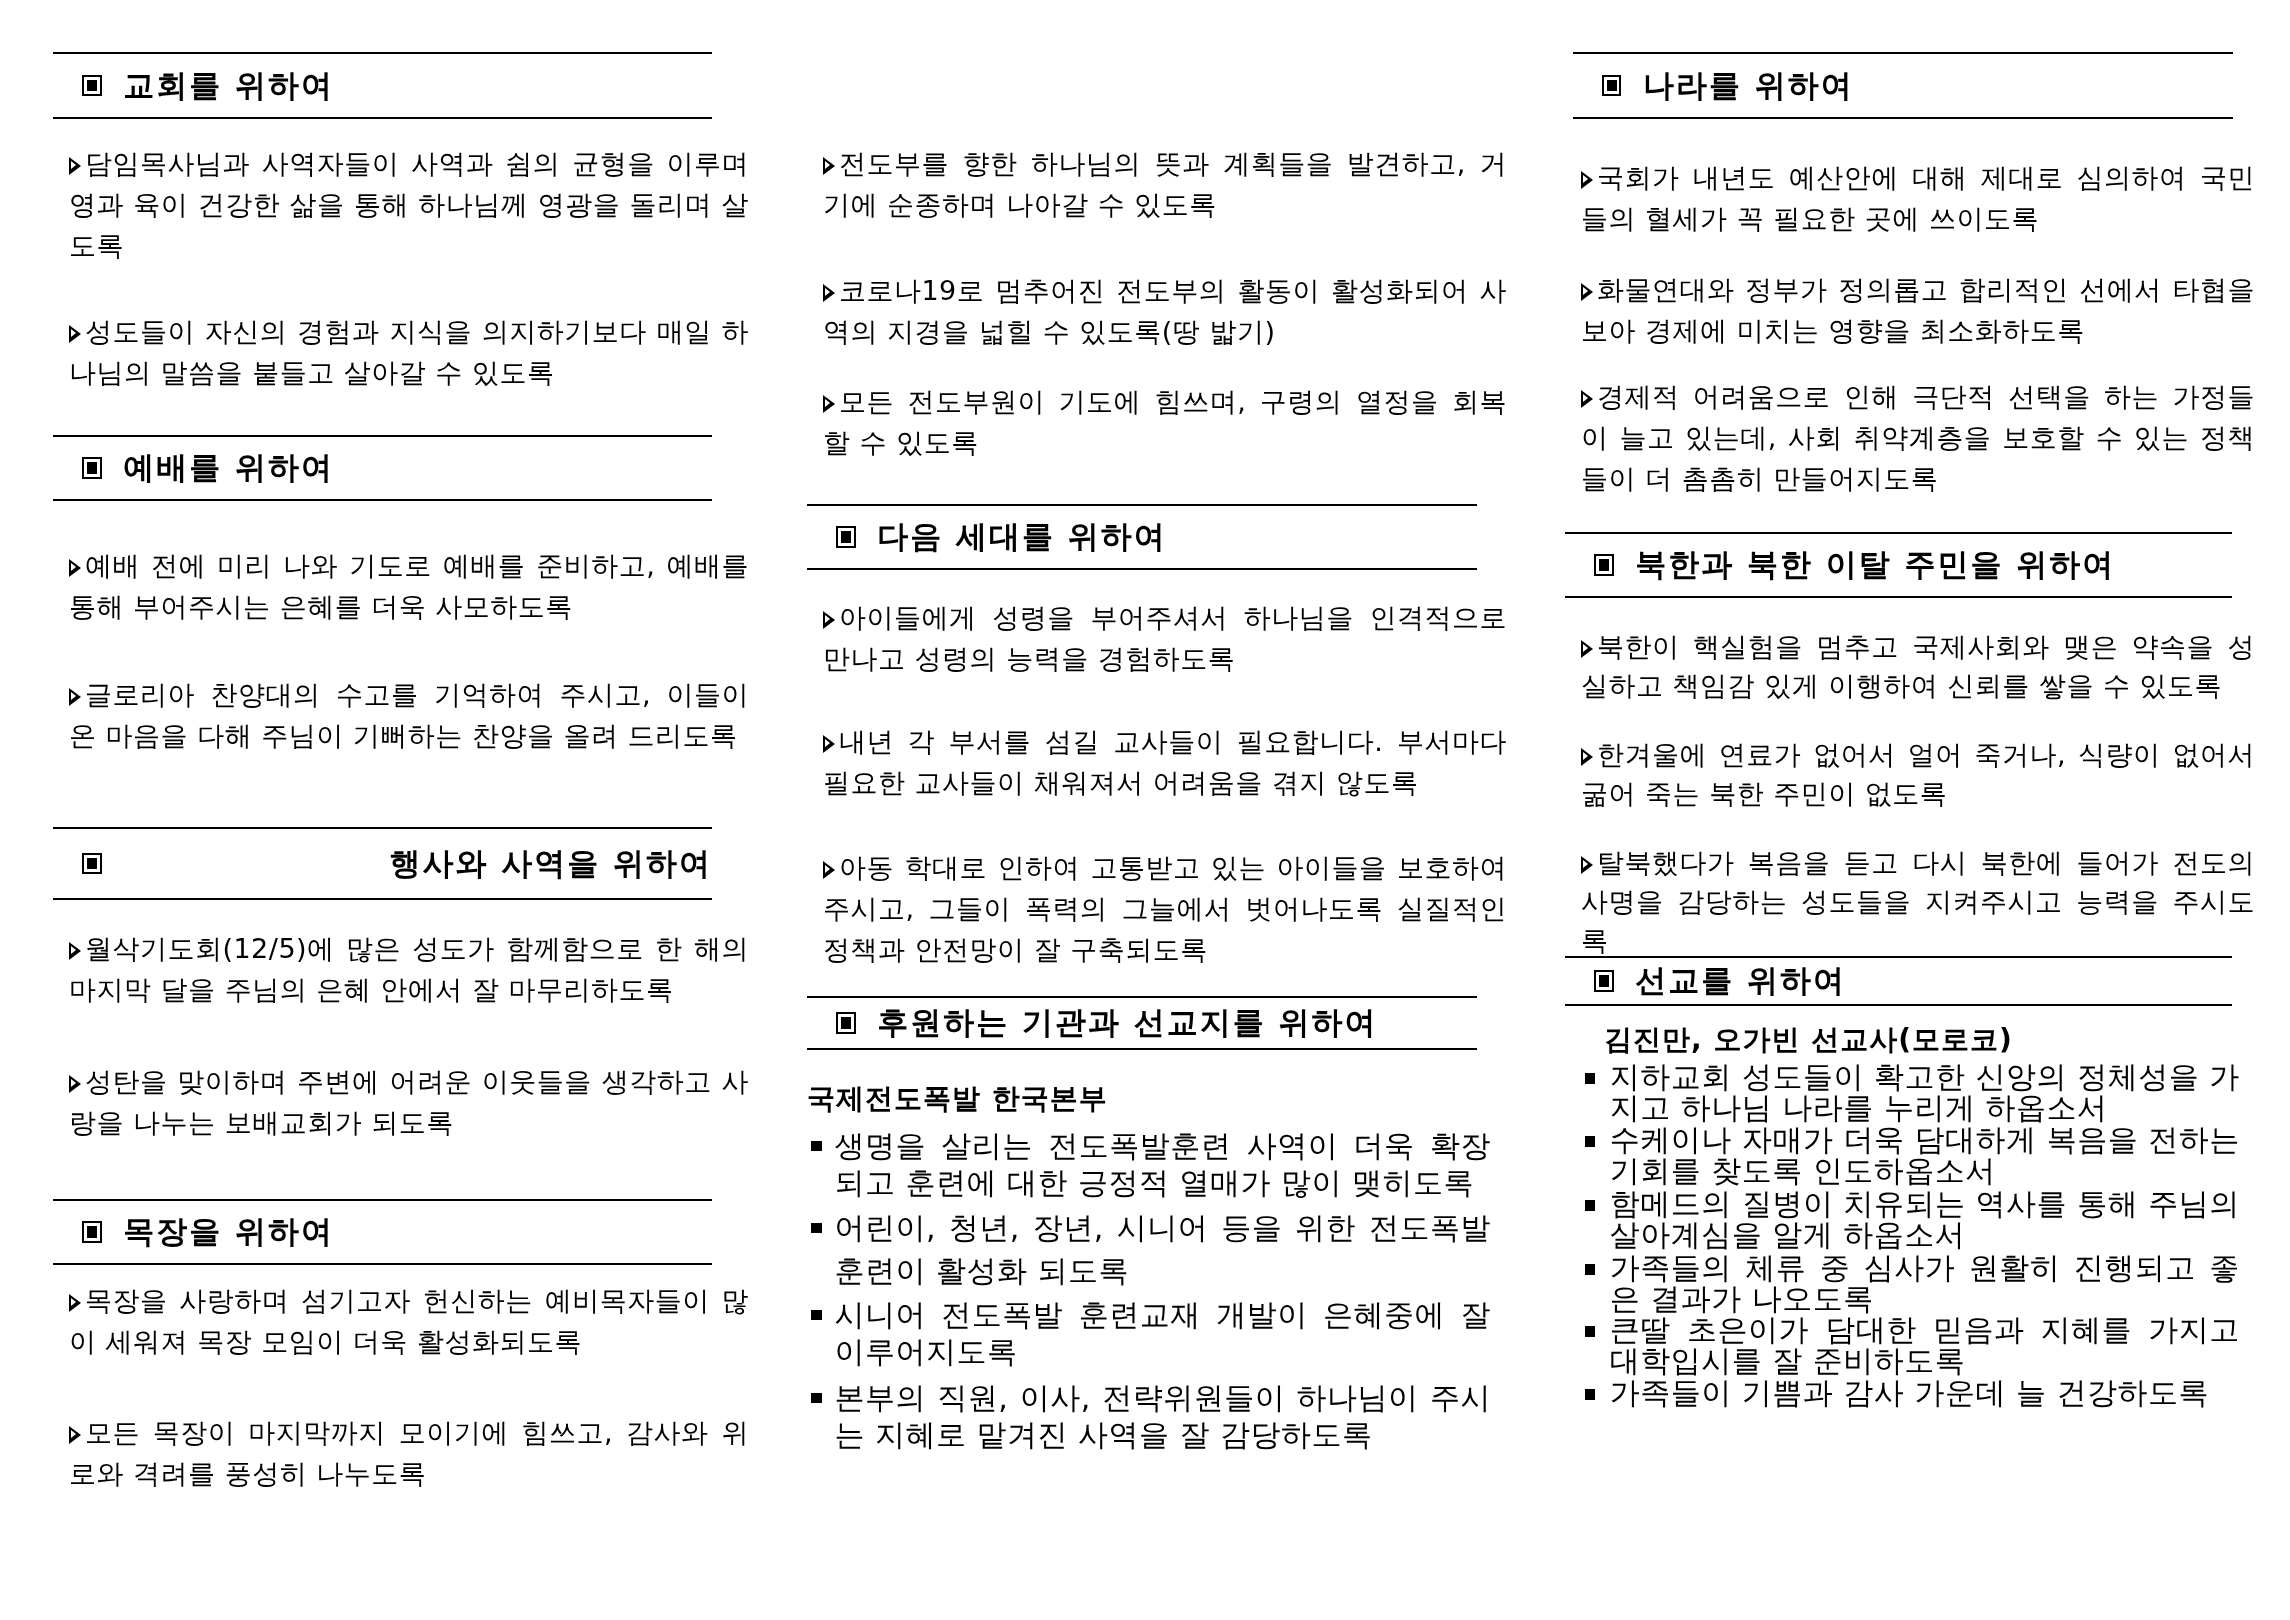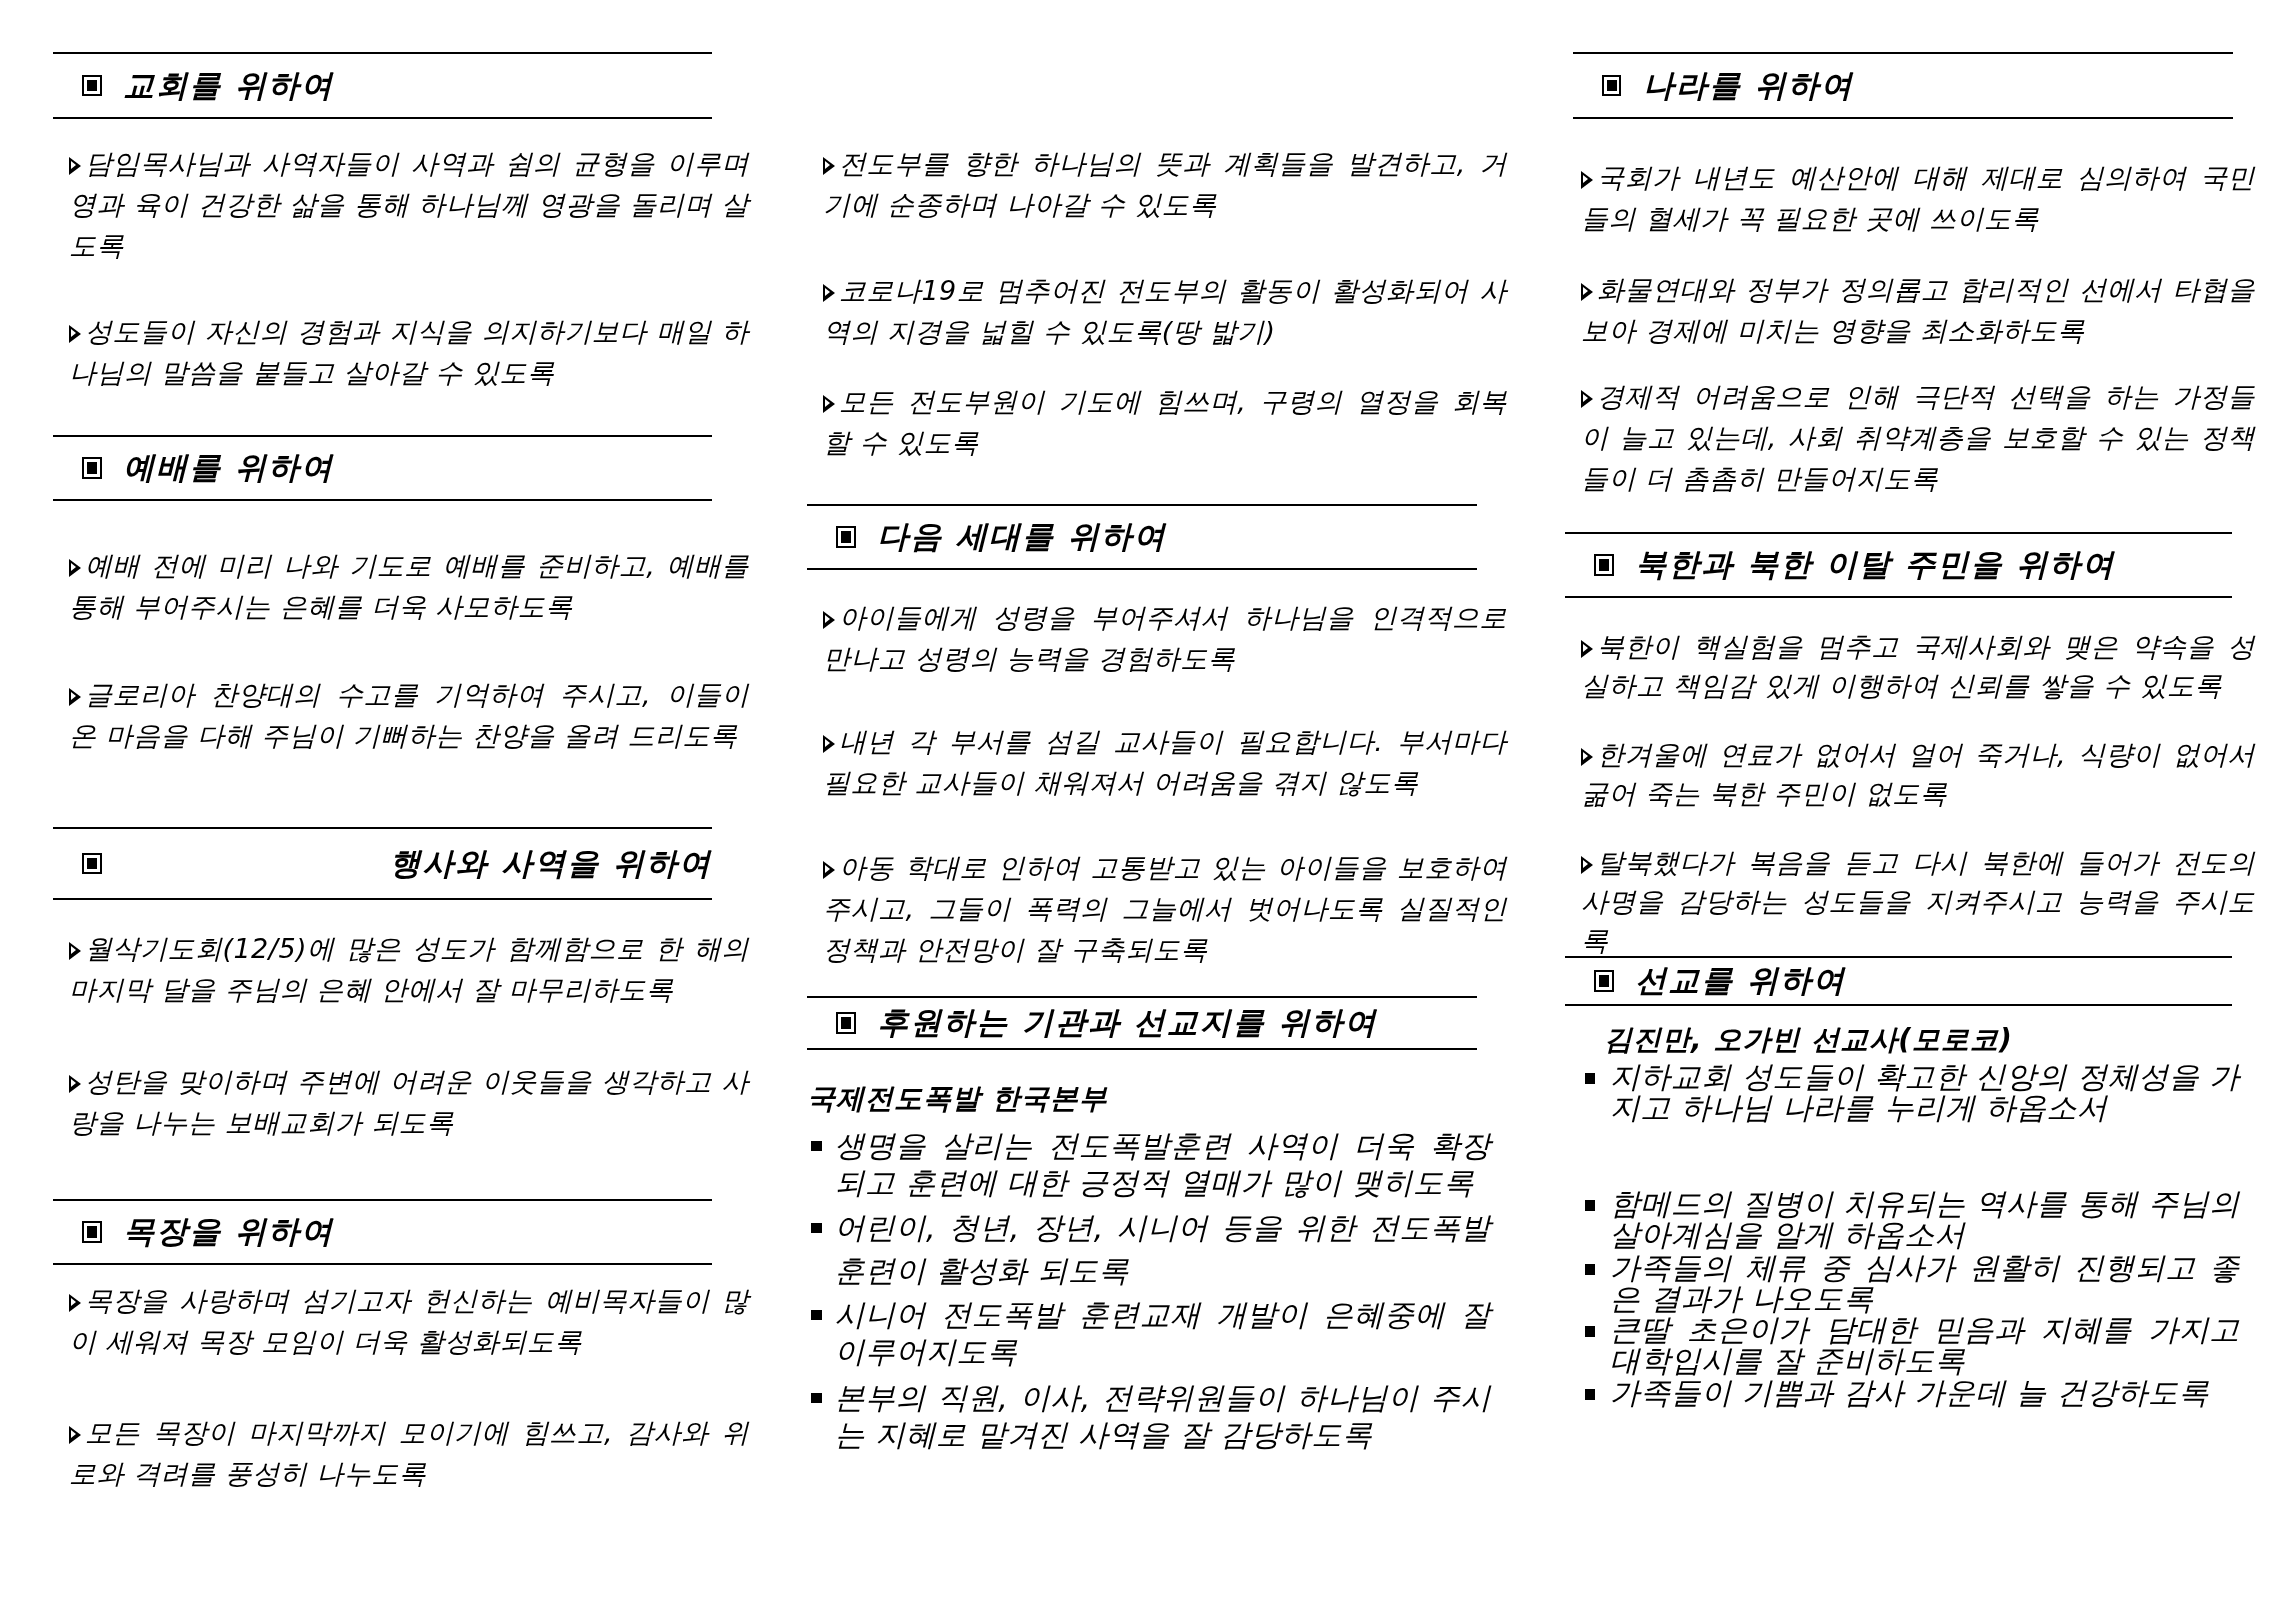--- a/index.html
+++ b/index.html
@@ -1,21 +1,21 @@
 <!DOCTYPE html>
 <html><head>
 <meta charset="utf-8">
 <style>
   html, body { margin: 0; padding: 0; background: #ffffff; }
   body {
     width: 2291px; height: 1620px; position: relative; overflow: hidden;
     font-family: "DejaVu Sans", "Liberation Sans", sans-serif;
     color: #000000;
   }
-  .page { position: absolute; left: 0; top: 0; width: 2291px; height: 1620px; font-style: italic; }
+  .page { position: absolute; left: 0; top: 0; width: 2291px; height: 1620px; }
   .col { position: absolute; top: 0; height: 1620px; }
   .col-left { left: 53px; width: 680px; }
   .col-mid { left: 807px; width: 684px; }
   .col-right { left: 1565px; width: 674px; }
 
   .section-head {
     position: absolute; left: 0;
     border-top: 2px solid #000; border-bottom: 2px solid #000;
     box-sizing: border-box;
     display: flex; align-items: center;
@@ -189,20 +189,23 @@
     </div>
 
     <div class="section-head" style="top:956px;width:667px;height:50px;">
       <span class="box-icon"></span>
       <span class="title">선교를 위하여</span>
     </div>
     <div class="subhead" style="top:1021px;left:39px;">김진만, 오가빈 선교사(모로코)</div>
     <div class="bullet wide" style="top:1061px;left:11.8px;width:663px;">
       <span class="sq"></span><span>지하교회 성도들이 확고한 신앙의 정체성을 가지고 하나님 나라를 누리게 하옵소서</span>
     </div>
+    <div class="bullet wide" style="top:1124px;left:11.8px;width:663px;">
+      <span class="sq"></span><span>수케이나 자매가 더욱 담대하게 복음을 전하는 기회를 찾도록 인도하옵소서</span>
+    </div>
     <div class="bullet wide" style="top:1188px;left:11.8px;width:663px;">
       <span class="sq"></span><span>함메드의 질병이 치유되는 역사를 통해 주님의 살아계심을 알게 하옵소서</span>
     </div>
     <div class="bullet wide" style="top:1252px;left:11.8px;width:663px;">
       <span class="sq"></span><span>가족들의 체류 중 심사가 원활히 진행되고 좋은 결과가 나오도록</span>
     </div>
     <div class="bullet wide" style="top:1314px;left:11.8px;width:663px;">
       <span class="sq"></span><span>큰딸 초은이가 담대한 믿음과 지혜를 가지고 대학입시를 잘 준비하도록</span>
     </div>
     <div class="bullet wide" style="top:1377px;left:11.8px;width:663px;">

